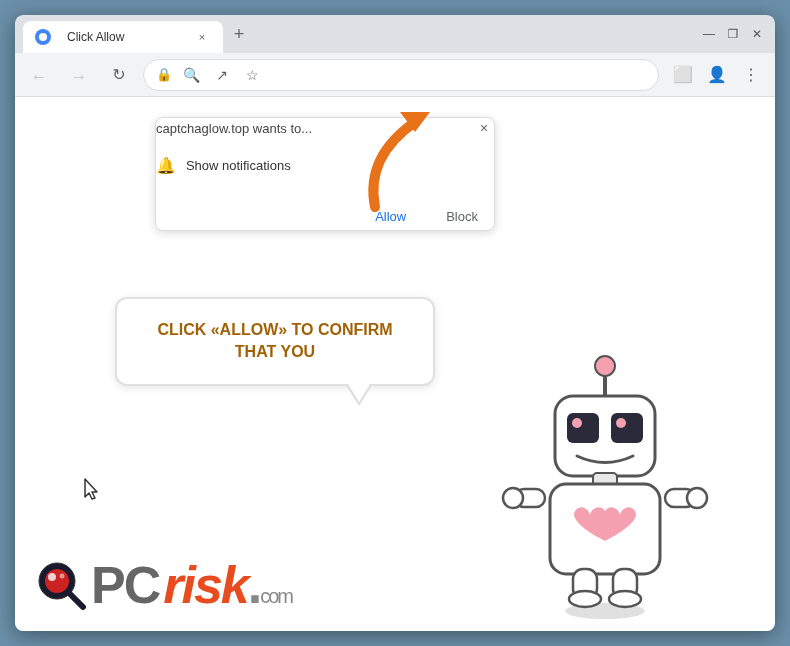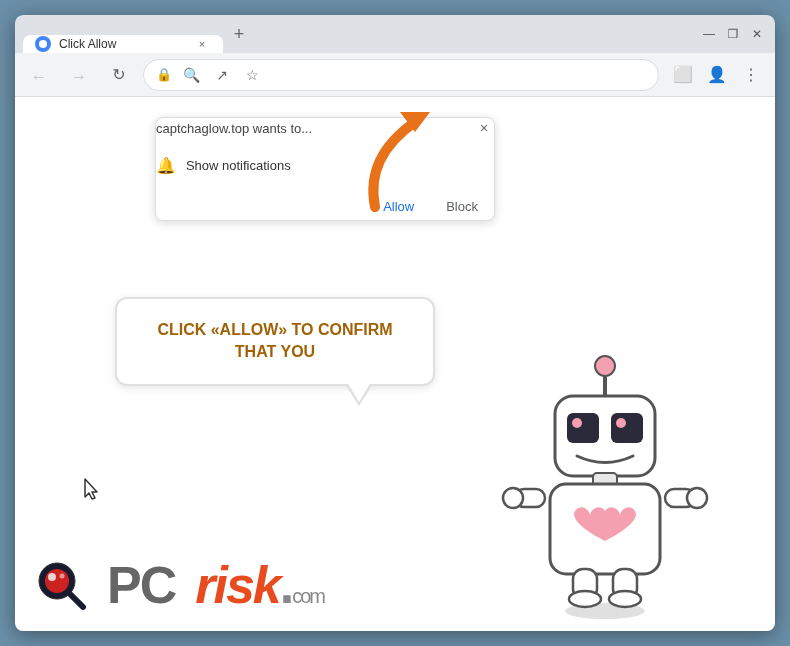--- a/index.html
+++ b/index.html
@@ -38,25 +38,25 @@
       display: flex;
       align-items: flex-end;
       flex: 1;
       height: 100%;
       gap: 2px;
     }
 
     .tab {
       background: #fff;
       border-radius: 8px 8px 0 0;
-      height: 18px;
+      height: 32px;
       padding: 0 12px;
       display: flex;
       align-items: center;
-      gap: 8px;
+      gap: 16px;
       min-width: 200px;
       max-width: 240px;
       font-size: 12px;
       color: #333;
     }
 
     .tab-favicon {
       width: 16px;
       height: 16px;
       border-radius: 50%;
@@ -248,21 +248,22 @@
     }
 
     .bell-icon {
       font-size: 16px;
       color: #5f6368;
     }
 
     .dialog-buttons {
       display: flex;
       justify-content: flex-end;
-      margin-top: 12px;
+      gap: 8px;
+      margin-top: 22px;
     }
 
     .dialog-btn {
       padding: 6px 16px;
       border-radius: 4px;
       font-size: 13px;
       cursor: pointer;
       border: none;
     }
 
@@ -348,21 +349,21 @@
       height: 280px;
     }
 
     
     .pcrisk-logo {
       position: absolute;
       bottom: 20px;
       left: 20px;
       display: flex;
       align-items: center;
-      gap: 20px;
+      gap: 4px;
     }
 
     .logo-text-pc {
       font-size: 52px;
       font-weight: 900;
       color: #666;
       line-height: 1;
       letter-spacing: -2px;
     }
 

